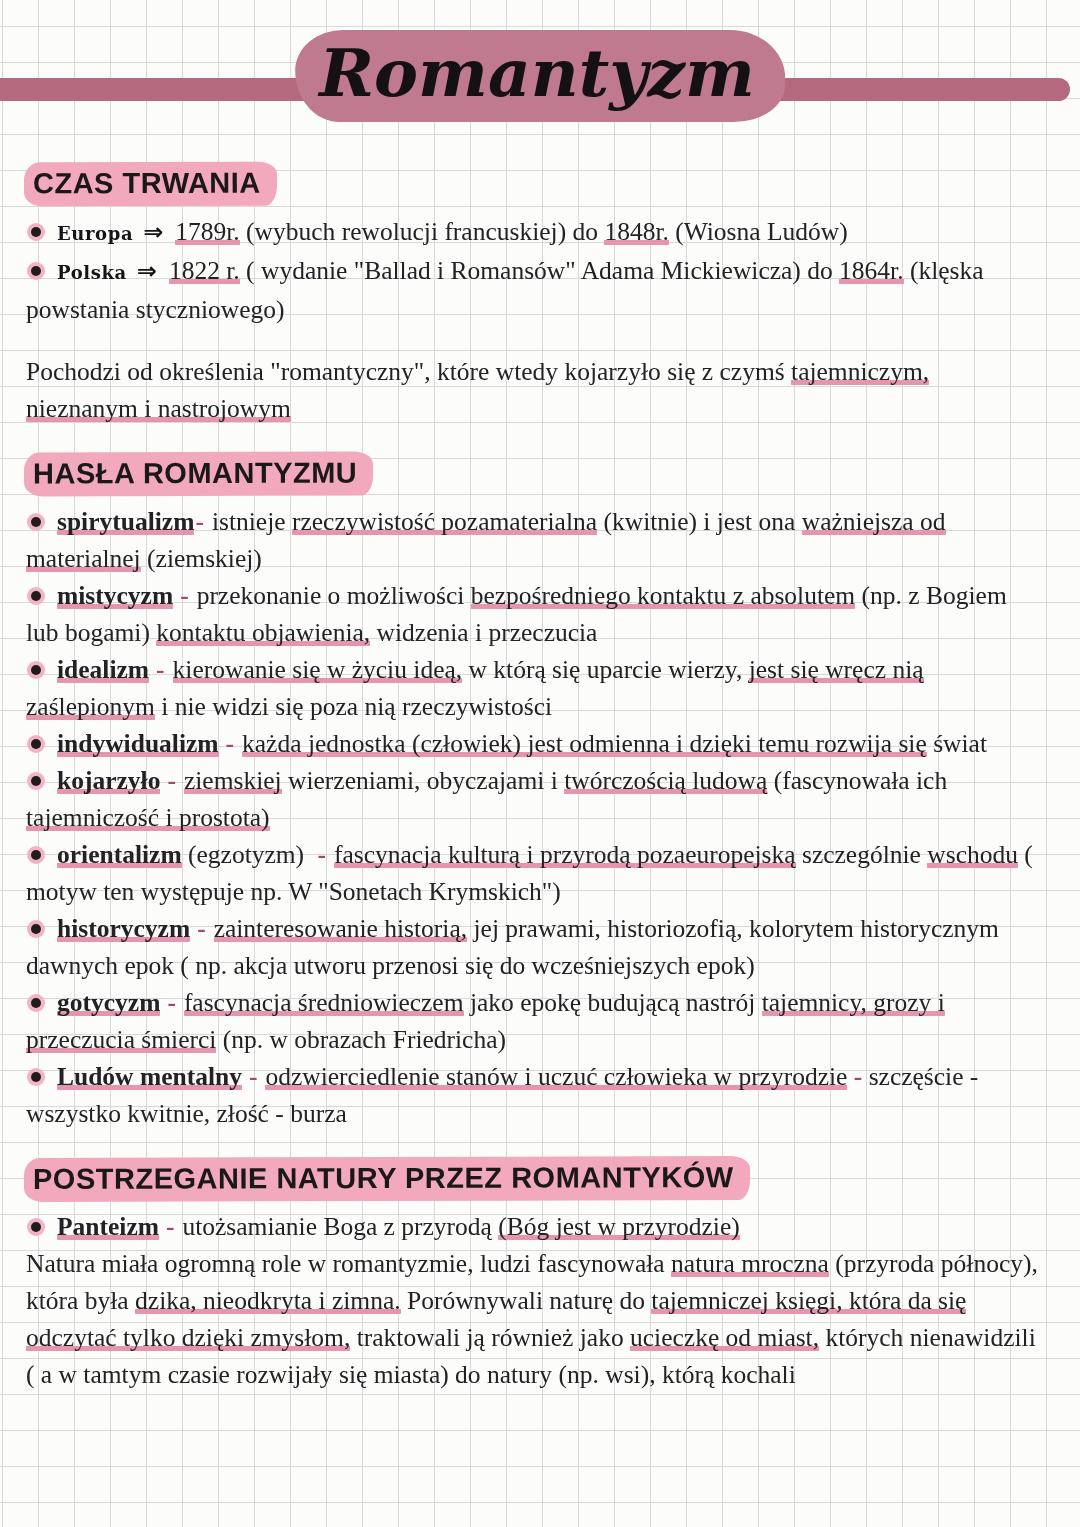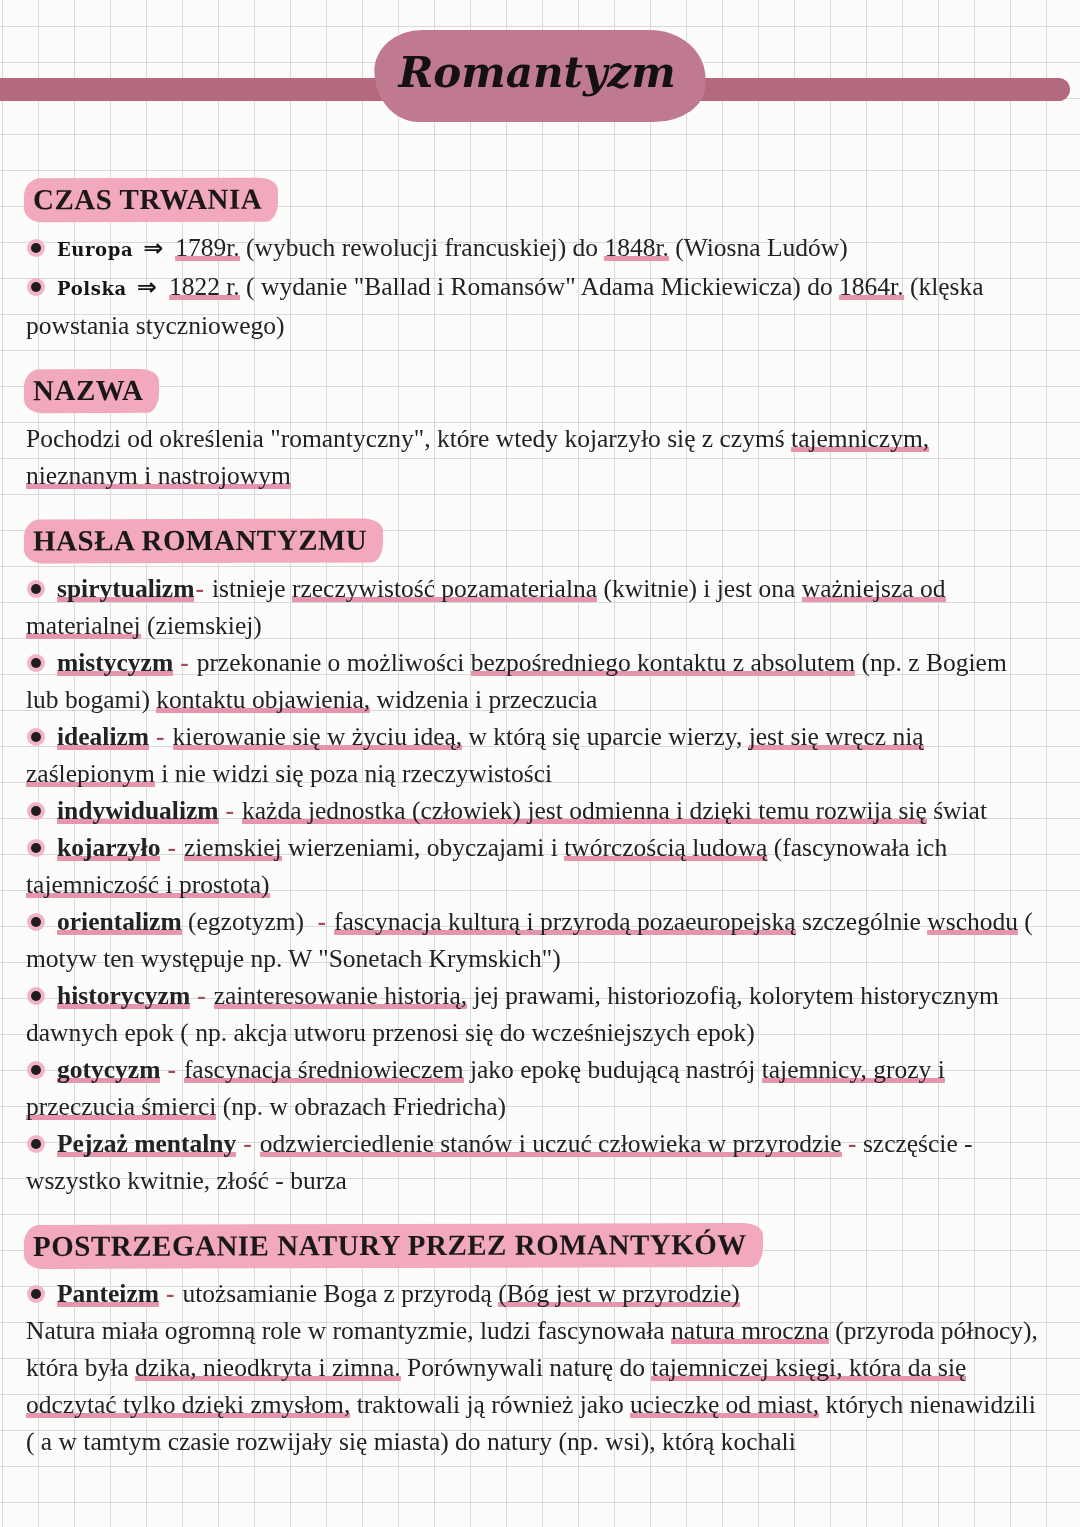--- a/index.html
+++ b/index.html
@@ -23,33 +23,33 @@
   .title-bar{
     position:absolute;top:78px;left:0;
     width:1070px;height:23px;
     background:#b5697f;
     border-radius:0 14px 14px 0;
   }
   .page-title{
     position:absolute;left:50%;top:30px;transform:translateX(-50%);
     font-family:"DejaVu Serif", serif;
     font-style:italic;font-weight:700;
-    font-size:42px;line-height:86px;
+    font-size:66px;line-height:86px;
     color:#141014;
     background:#bf7a8f;
     padding:0 30px 6px 24px;
     border-radius:52px 60px 56px 48px / 44px 52px 40px 56px;
     white-space:nowrap;
   }
   
   .content{position:absolute;top:162px;left:0;right:0;padding:0 36px 0 26px;}
   .section{margin:0 0 25px 0;}
   .section h2{
-    margin:16px 0 7px -2px;
-    font-family:Liberation Serif, serif;
+    margin:0 0 7px -2px;
+    font-family:Liberation Sans, sans-serif;
     font-weight:700;font-size:29px;line-height:40px;
     letter-spacing:.5px;color:#1b181a;
   }
   .hl{
     display:inline-block;
     background:#f2a8bd;
     border-radius:16px 20px 12px 18px / 18px 12px 20px 14px;
     padding:1px 16px 3px 9px;
     transform:rotate(-.15deg);
   }
@@ -92,34 +92,33 @@
     <div class="title-bar"></div>
     <div class="page-title">Romantyzm</div>
   </div>
   <div class="content" id="sections">
       <section class="section">
         <h2><span class="hl">CZAS TRWANIA</span></h2>
         <p class="block"><span class="bullet"></span><span class="term slab">Europa</span><span class="arrow">⇒</span><span class="u">1789r.</span><span> (wybuch rewolucji francuskiej) do </span><span class="u">1848r.</span><span> (Wiosna Ludów)</span></p>
         <p class="block"><span class="bullet"></span><span class="term slab">Polska</span><span class="arrow">⇒</span><span class="u">1822 r.</span><span> ( wydanie "Ballad i Romansów" Adama Mickiewicza) do </span><span class="u">1864r.</span><span> (klęska powstania styczniowego)</span></p>
       </section>
       <section class="section">
-        <h2><span class="hl">NAZWA</span></h2>
         <p class="block"><span>Pochodzi od określenia "romantyczny", które wtedy kojarzyło się z czymś </span><span class="u">tajemniczym, nieznanym i nastrojowym</span></p>
       </section>
       <section class="section">
         <h2><span class="hl">HASŁA ROMANTYZMU</span></h2>
         <p class="block"><span class="bullet"></span><span class="term u">spirytualizm</span><span class="dash tight">-</span><span>istnieje </span><span class="u">rzeczywistość pozamaterialna</span><span> (kwitnie) i jest ona </span><span class="u">ważniejsza od materialnej</span><span> (ziemskiej)</span></p>
         <p class="block"><span class="bullet"></span><span class="term u">mistycyzm</span><span class="dash">-</span><span>przekonanie o możliwości </span><span class="u">bezpośredniego kontaktu z absolutem</span><span> (np. z Bogiem lub bogami) </span><span class="u">kontaktu objawienia,</span><span> widzenia i przeczucia</span></p>
         <p class="block"><span class="bullet"></span><span class="term u">idealizm</span><span class="dash">-</span><span class="u">kierowanie się w życiu ideą,</span><span> w którą się uparcie wierzy, </span><span class="u">jest się wręcz nią zaślepionym</span><span> i nie widzi się poza nią rzeczywistości</span></p>
         <p class="block"><span class="bullet"></span><span class="term u">indywidualizm</span><span class="dash">-</span><span class="u">każda jednostka (człowiek) jest odmienna i dzięki temu rozwija się</span><span> świat</span></p>
         <p class="block"><span class="bullet"></span><span class="term u">kojarzyło</span><span class="dash">-</span><span class="u">ziemskiej</span><span> wierzeniami, obyczajami i </span><span class="u">twórczością ludową</span><span> (fascynowała ich </span><span class="u">tajemniczość i prostota)</span></p>
         <p class="block"><span class="bullet"></span><span class="term u">orientalizm</span><span> (egzotyzm) </span><span class="dash">-</span><span class="u">fascynacja kulturą i przyrodą pozaeuropejską</span><span> szczególnie </span><span class="u">wschodu</span><span> ( motyw ten występuje np. W "Sonetach Krymskich")</span></p>
         <p class="block"><span class="bullet"></span><span class="term u">historycyzm</span><span class="dash">-</span><span class="u">zainteresowanie historią,</span><span> jej prawami, historiozofią, kolorytem historycznym dawnych epok ( np. akcja utworu przenosi się do wcześniejszych epok)</span></p>
         <p class="block"><span class="bullet"></span><span class="term u">gotycyzm</span><span class="dash">-</span><span class="u">fascynacja średniowieczem</span><span> jako epokę budującą nastrój </span><span class="u">tajemnicy, grozy i przeczucia śmierci</span><span> (np. w obrazach Friedricha)</span></p>
-        <p class="block"><span class="bullet"></span><span class="term u">Pejzaż mentalny</span><span class="dash">-</span><span class="u">odzwierciedlenie stanów i uczuć człowieka w przyrodzie</span><span> </span><span class="d">-</span><span> szczęście - wszystko kwitnie, złość - burza</span></p>
+        <p class="block"><span class="bullet"></span><span class="term u">Ludów mentalny</span><span class="dash">-</span><span class="u">odzwierciedlenie stanów i uczuć człowieka w przyrodzie</span><span> </span><span class="d">-</span><span> szczęście - wszystko kwitnie, złość - burza</span></p>
       </section>
       <section class="section">
         <h2><span class="hl">POSTRZEGANIE NATURY PRZEZ ROMANTYKÓW</span></h2>
         <p class="block"><span class="bullet"></span><span class="term u">Panteizm</span><span class="dash">-</span><span>utożsamianie Boga z przyrodą </span><span class="u">(Bóg jest w przyrodzie)</span></p>
         <p class="block"><span>Natura miała ogromną role w romantyzmie, ludzi fascynowała </span><span class="u">natura mroczna</span><span> (przyroda północy), która była </span><span class="u">dzika, nieodkryta i zimna.</span><span> Porównywali naturę do </span><span class="u">tajemniczej księgi, która da się odczytać tylko dzięki zmysłom,</span><span> traktowali ją również jako </span><span class="u">ucieczkę od miast,</span><span> których nienawidzili ( a w tamtym czasie rozwijały się miasta) do natury (np. wsi), którą kochali</span></p>
       </section>
     </div>
 </div>
 
 </body></html>

